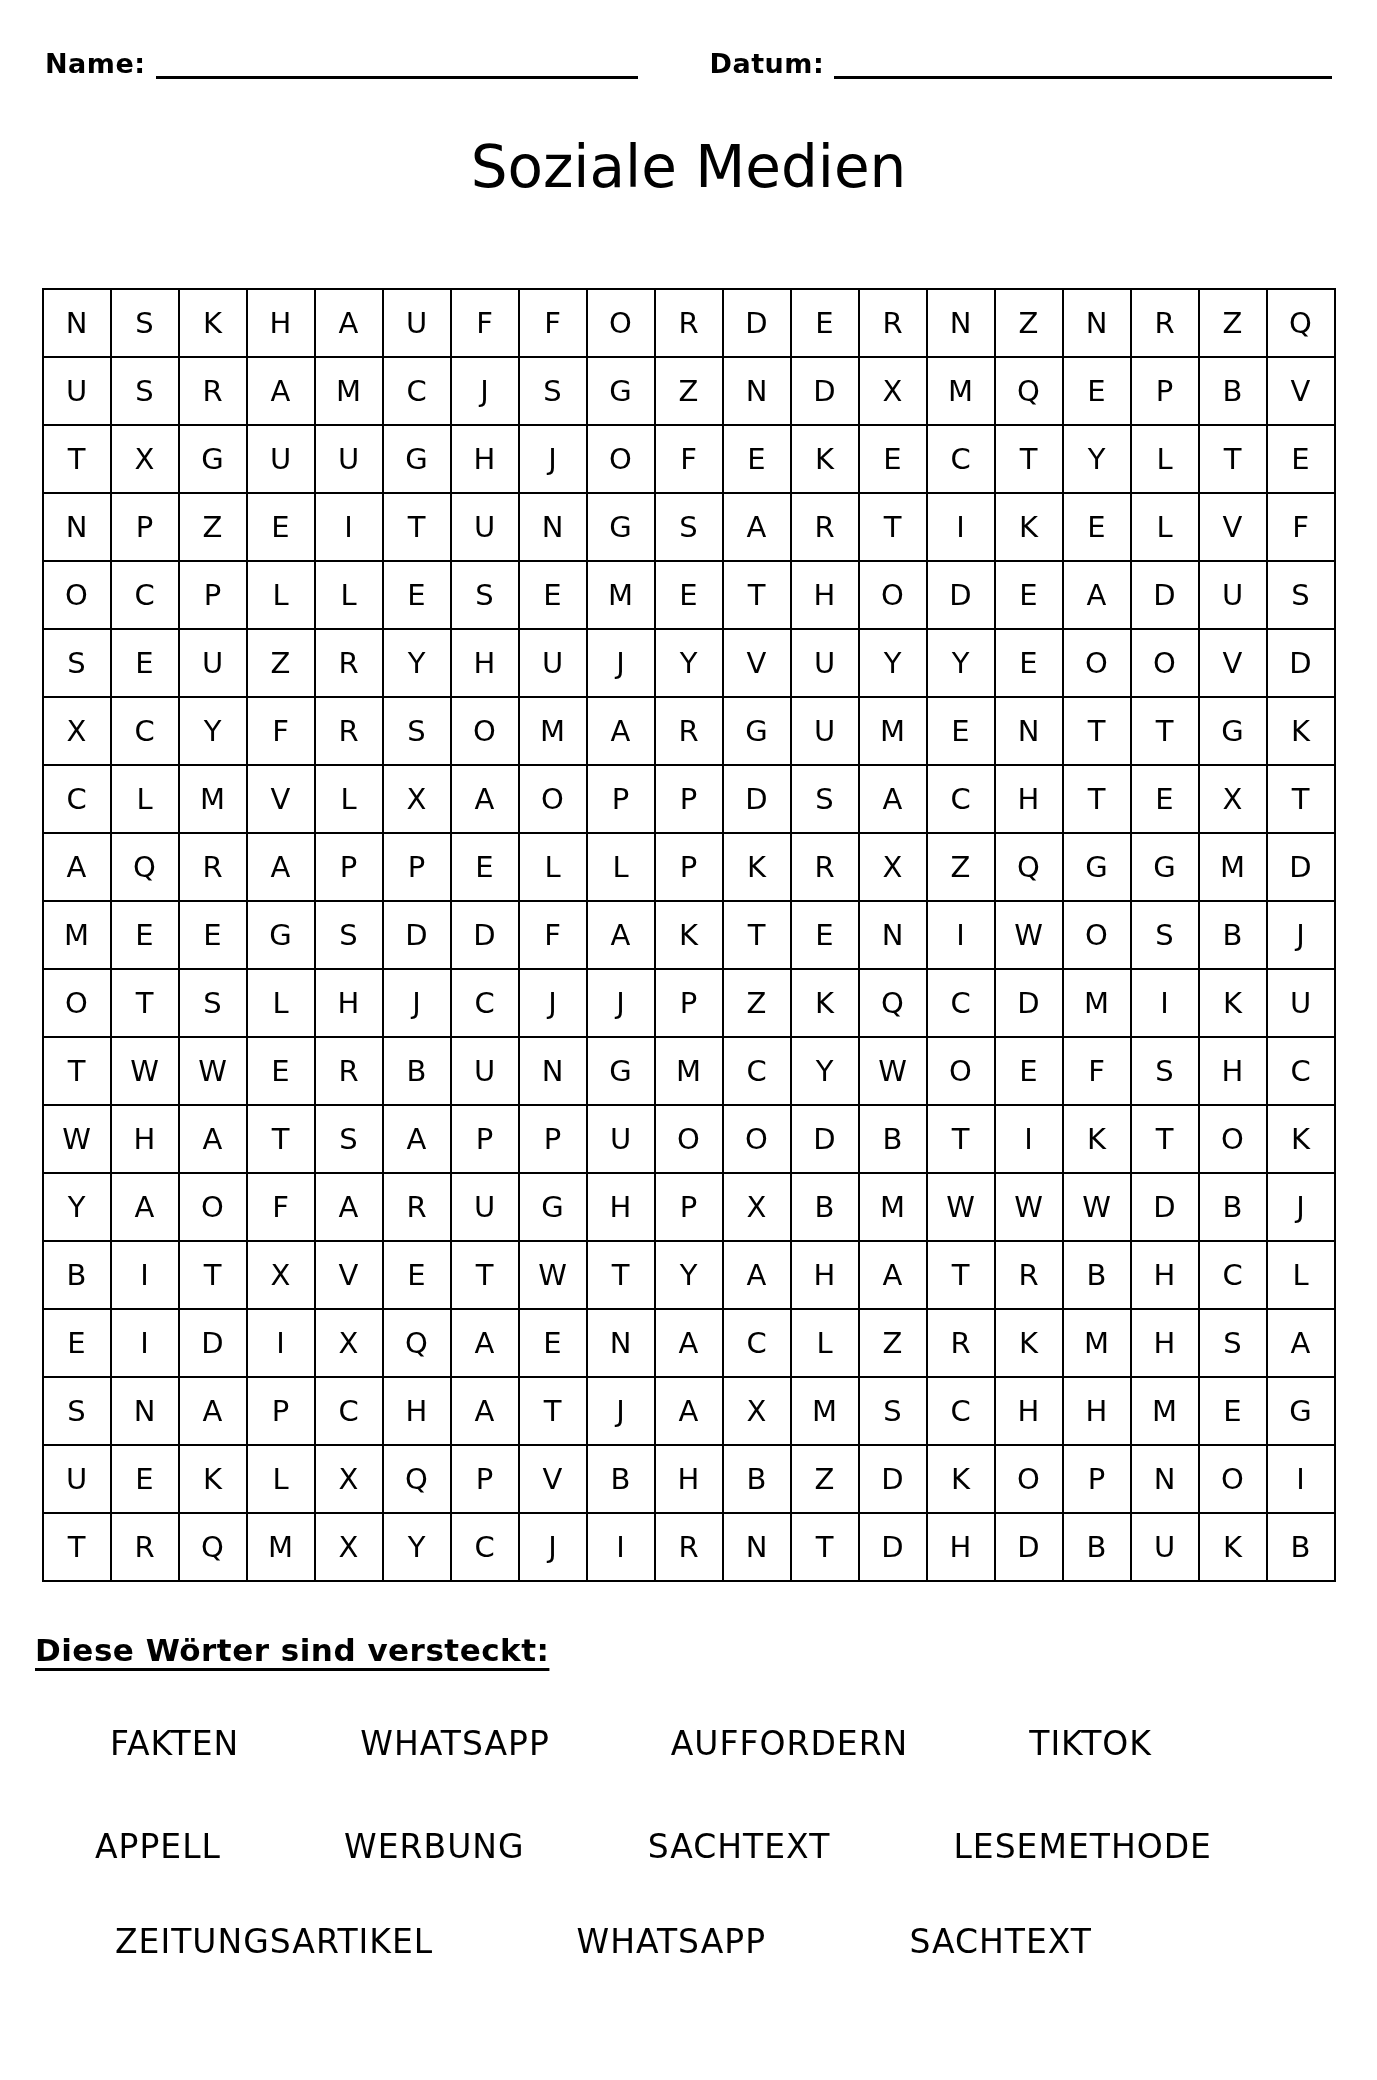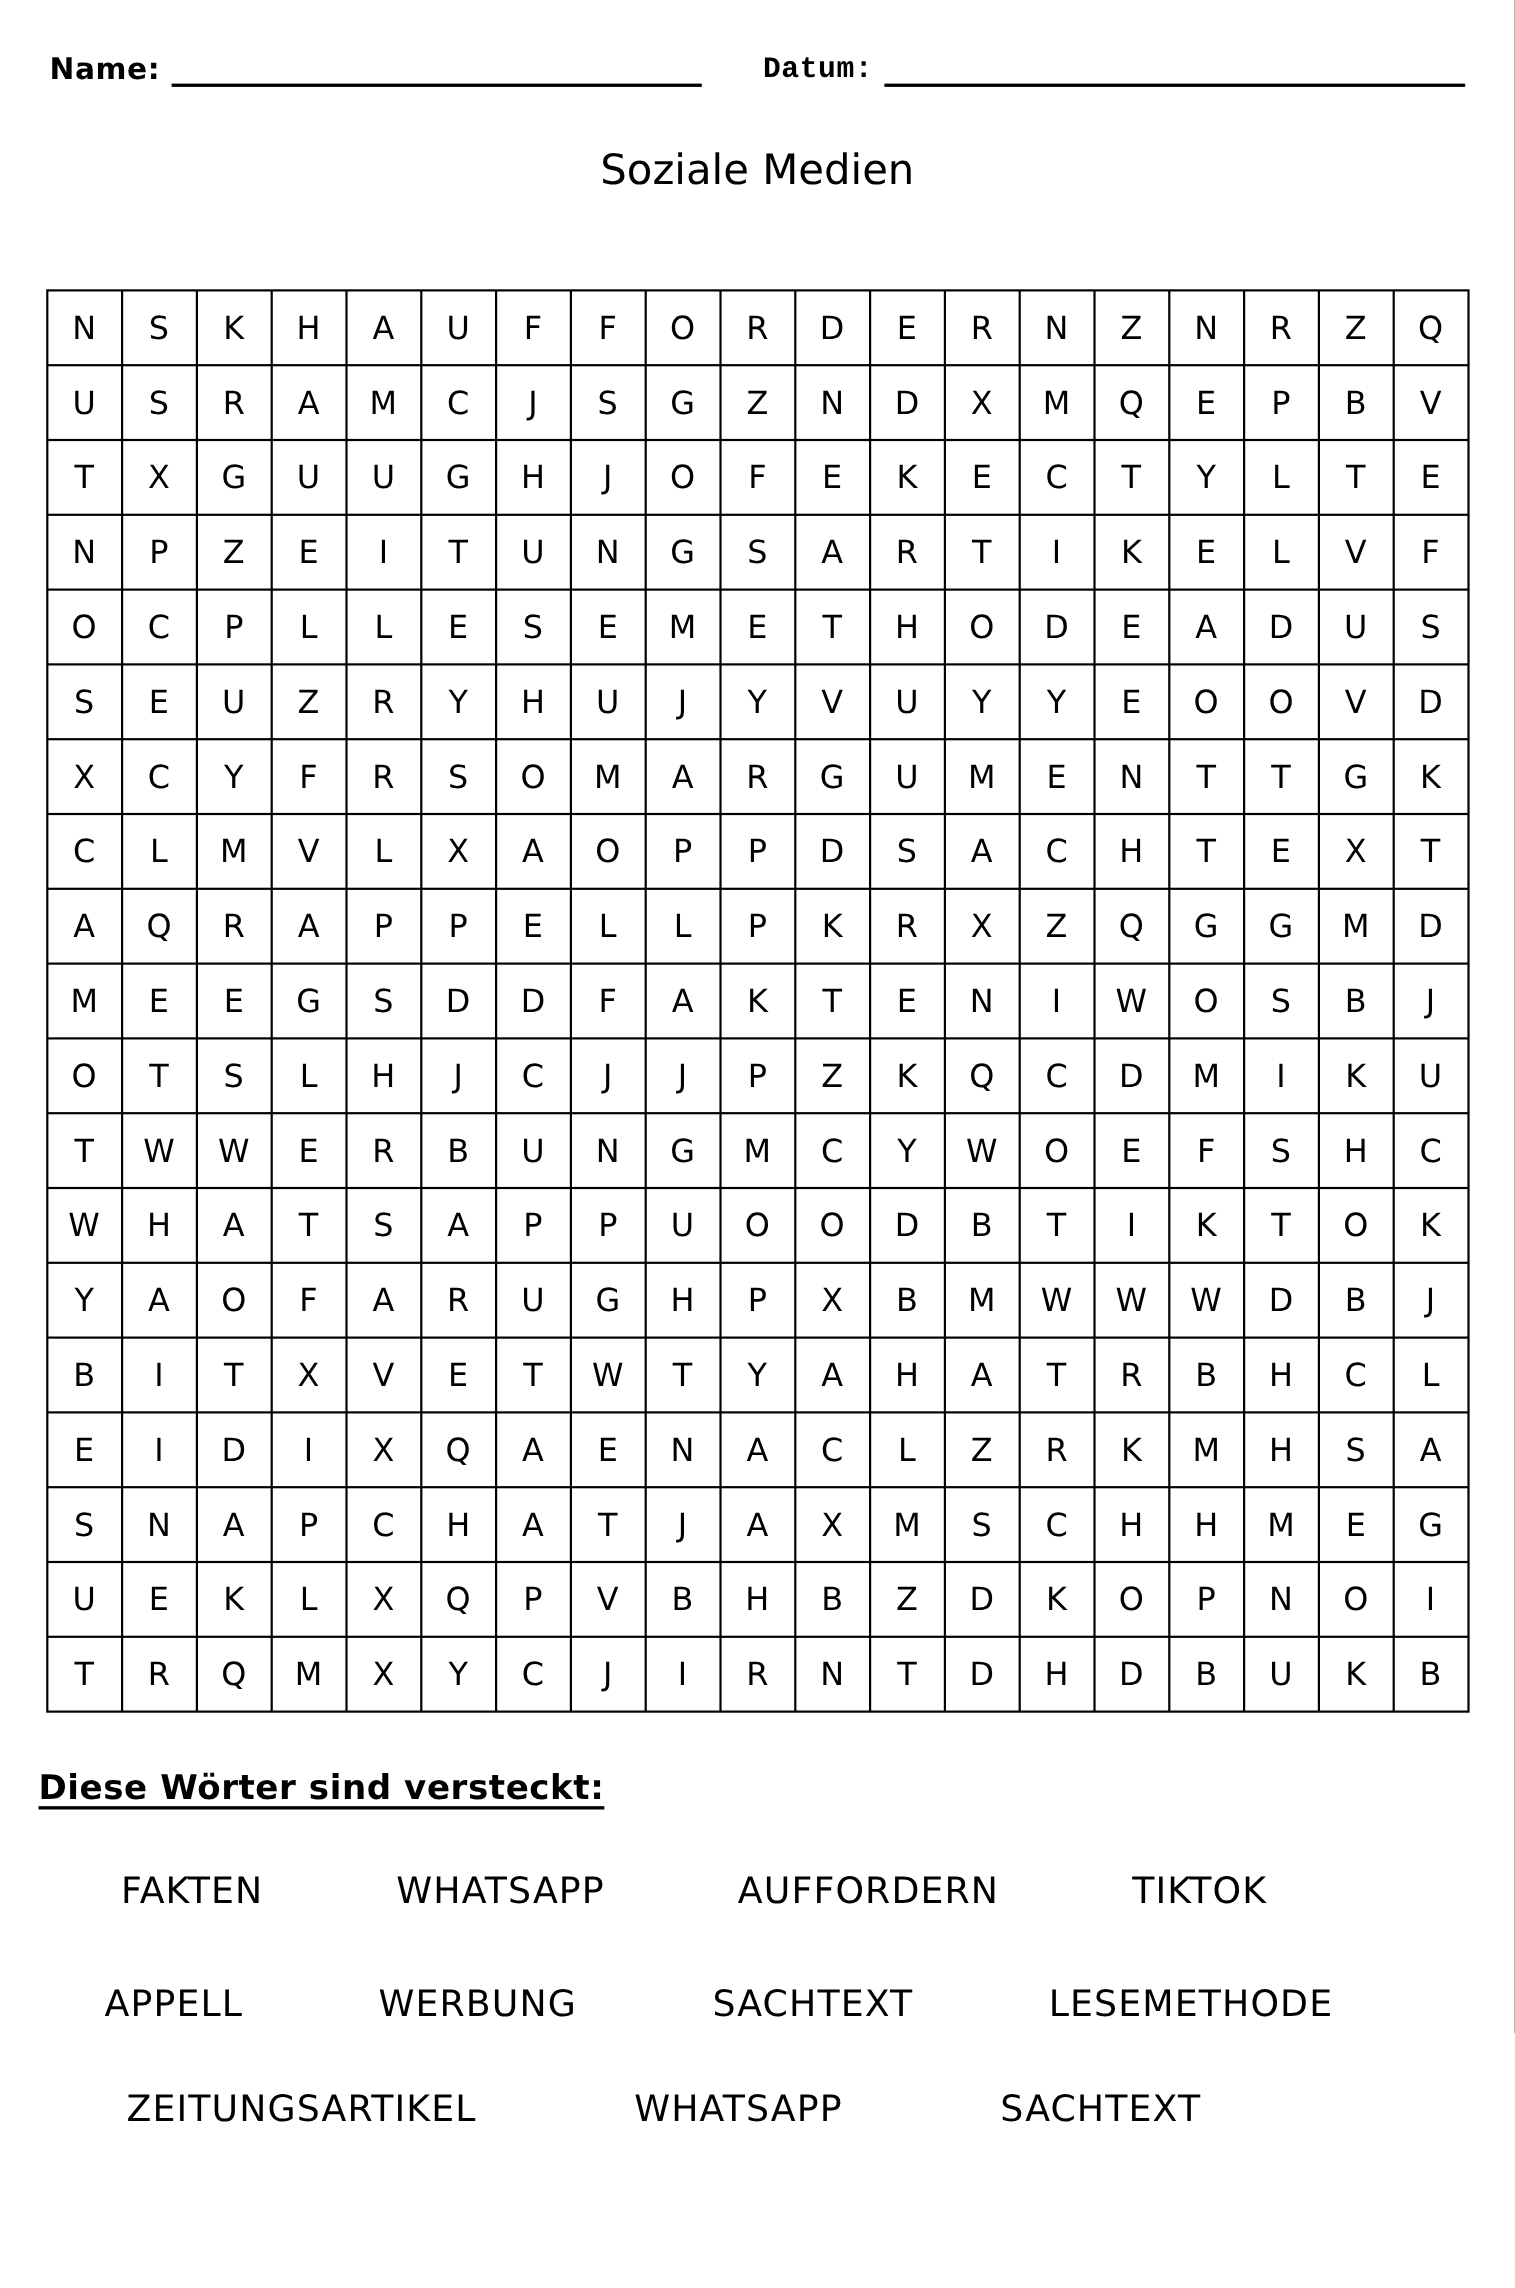--- a/index.html
+++ b/index.html
@@ -5,24 +5,24 @@
   html,body{margin:0;padding:0;}
   body{
     width:1377px;height:2080px;background:#ffffff;color:#000;
     font-family:"DejaVu Sans",sans-serif;position:relative;overflow:hidden;
   }
   .header{display:flex;align-items:center;padding:46px 45px 0 45px;}
   .field{display:flex;align-items:flex-end;}
   .field-label{font-size:27px;font-weight:600;letter-spacing:.5px;white-space:nowrap;}
   .blank-line{border-bottom:3px solid #000;height:30px;margin-left:10px;}
   .name-line{width:482px;}
-  .datum-group{margin-left:56px;flex:1;font-family:Liberation Mono, monospace;}
+  .datum-group{margin-left:72px;flex:1;}
   .datum-line{flex:1;}
   .page-title{
-    text-align:center;font-size:38px;font-weight:500;margin-top:52px;line-height:1.25;
+    text-align:center;font-size:58px;font-weight:500;margin-top:52px;line-height:1.25;
   }
   .grid-wrap{display:flex;justify-content:center;margin-top:84px;}
   .grid{
     display:grid;grid-template-columns:repeat(19,66px);grid-auto-rows:66px;
     gap:2px;background:#000;padding:2px;width:max-content;
   }
   .cell{
     background:#fff;display:flex;align-items:center;justify-content:center;
     font-size:29px;font-weight:500;
   }

